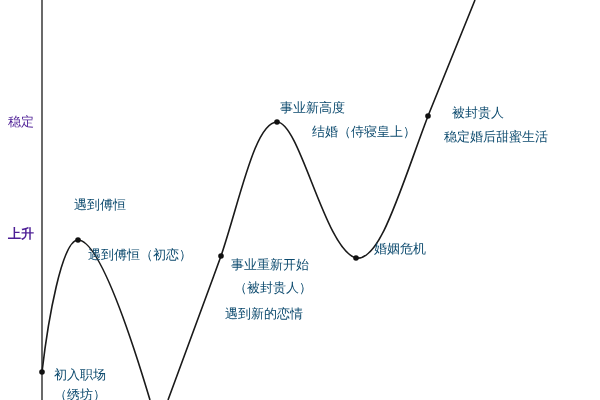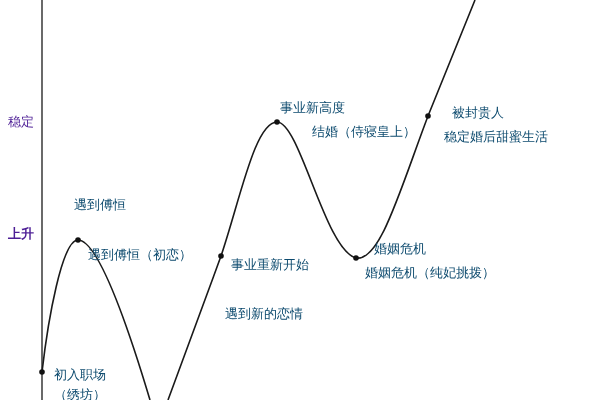--- a/index.html
+++ b/index.html
@@ -41,23 +41,23 @@
   <div class="axis-lbl" style="left:8px; top:381px;margin-top:48px;">初入</div>
 
   
   <div class="lbl" style="left:54px; top:366px;">初入职场</div>
   <div class="lbl" style="left:54px; top:386px;">（绣坊）</div>
 
   <div class="lbl" style="left:74px; top:196px;">遇到傅恒</div>
   <div class="lbl" style="left:88px; top:220px;margin-top:26px;">遇到傅恒（初恋）</div>
 
   <div class="lbl" style="left:231px; top:256px;text-align:center;">事业重新开始</div>
+  <div class="lbl" style="left:234px; top:279px;">（被封贵人）</div>
   <div class="lbl" style="left:225px; top:305px;font-family:Liberation Serif, serif;">遇到新的恋情</div>
 
   <div class="lbl" style="left:280px; top:99px;">事业新高度</div>
   <div class="lbl" style="left:312px; top:123px;">结婚（侍寝皇上）</div>
 
   <div class="lbl" style="left:374px; top:240px;">婚姻危机</div>
-  <div class="lbl" style="left:365px; top:264px;">婚姻危机（纯妃挑拨）</div>
 
   <div class="lbl" style="left:452px; top:104px;">被封贵人</div>
   <div class="lbl" style="left:444px; top:128px;text-align:right;">稳定婚后甜蜜生活</div>
 </div>
 
 </body></html>

